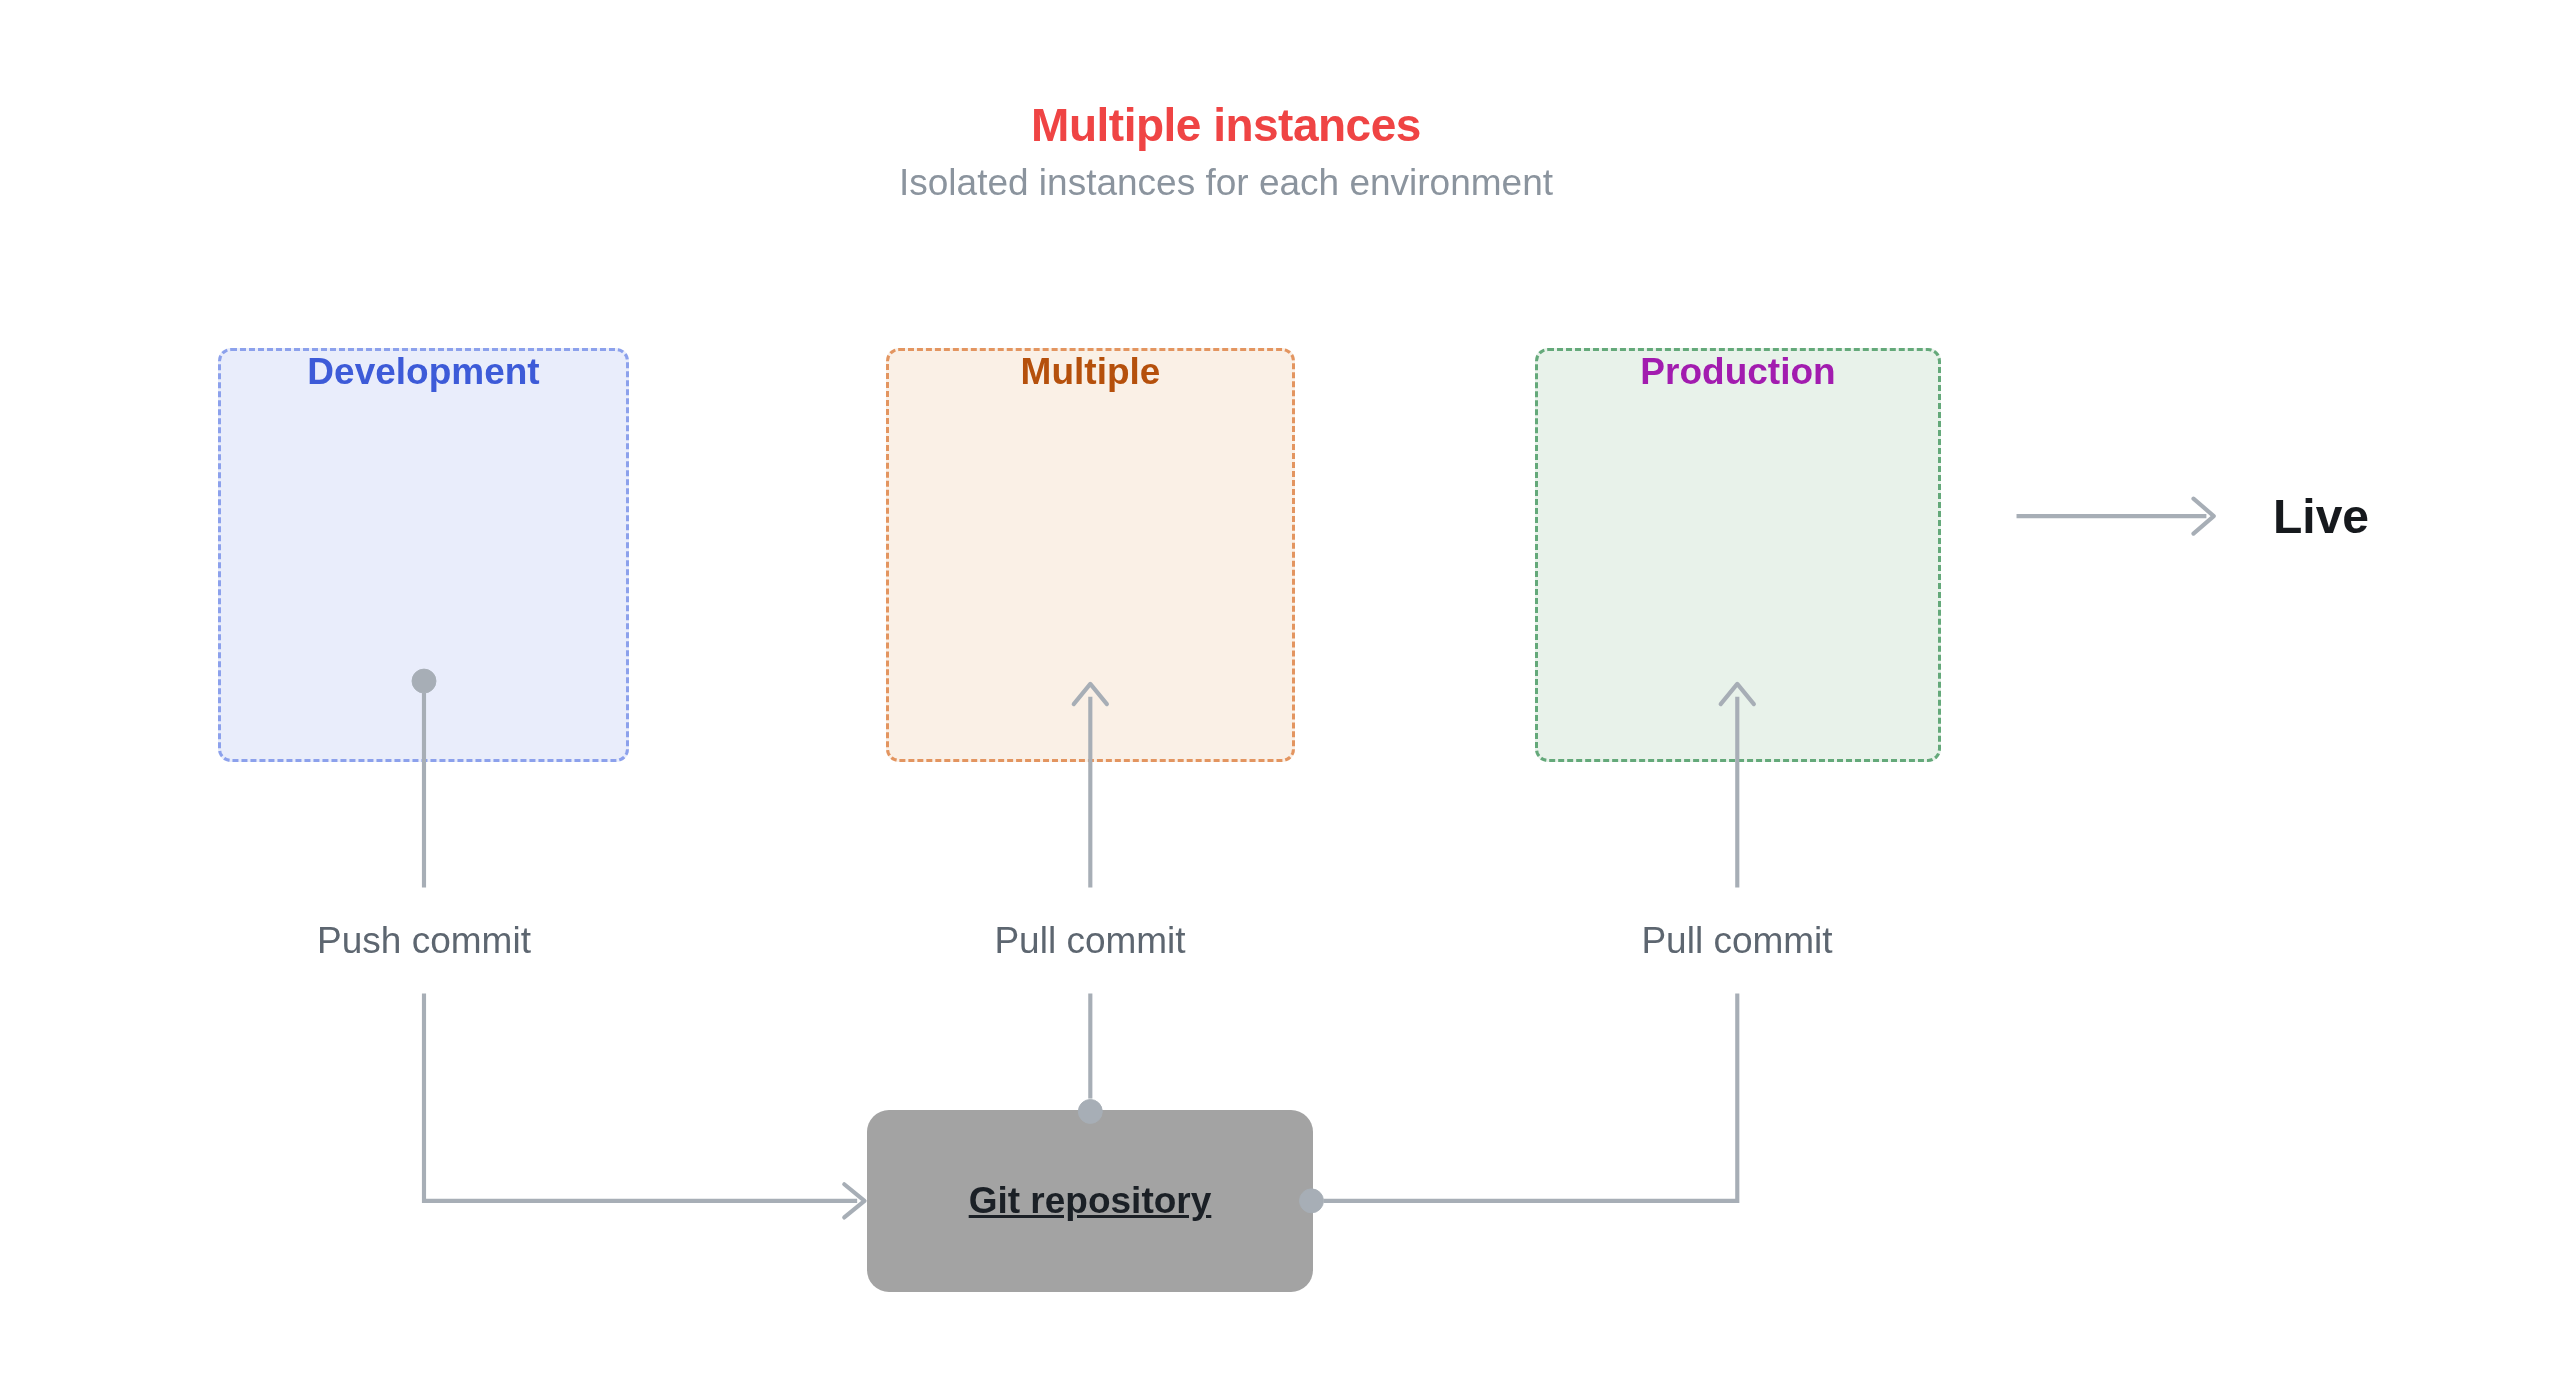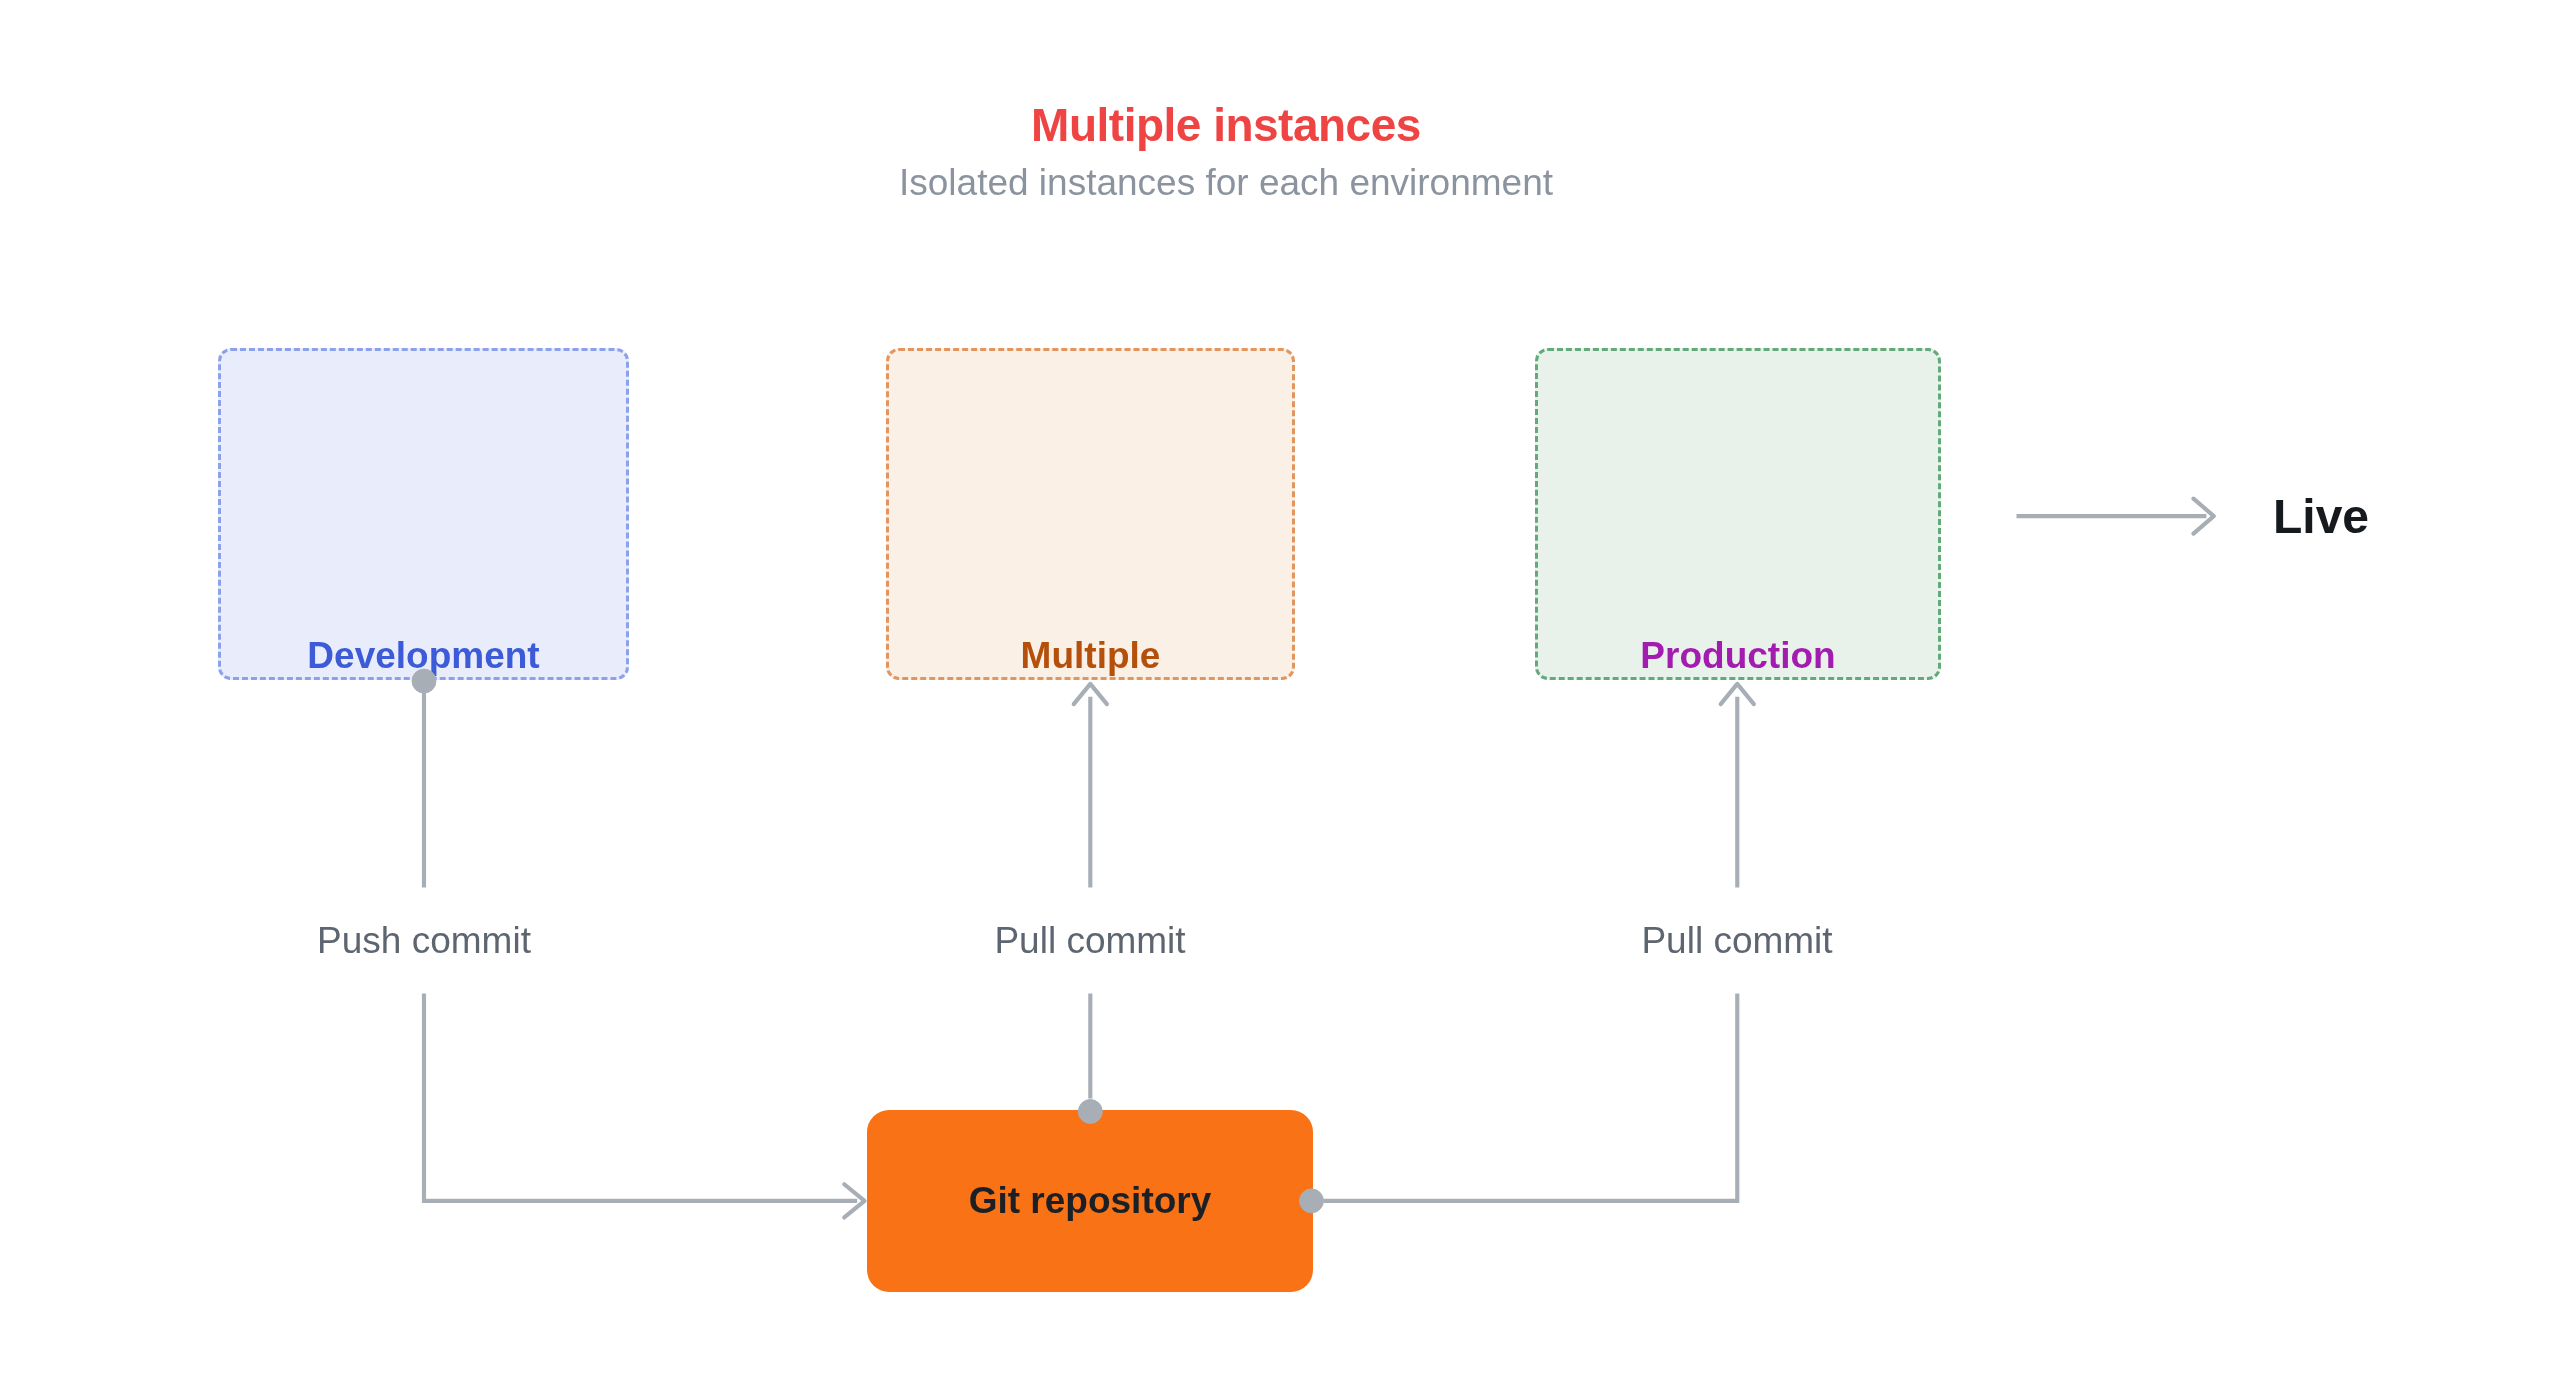--- a/index.html
+++ b/index.html
@@ -31,26 +31,26 @@
     margin-top: 10px;
     font-size: 37px;
     font-weight: 400;
     color: #8b949e;
   }
 
   
   .env-box {
     position: absolute;
     top: 348px;
-    height: 332px;
+    height: 414px;
     box-sizing: border-box;
     border: 3.7px dashed #999999;
     border-radius: 13px;
     display: flex;
-    align-items: flex-end;
+    align-items: flex-start;
     justify-content: center;
     font-size: 37px;
     font-weight: 600;
     white-space: nowrap;
   }
   .env-dev        { left: 218px;  width: 411px; background: #e9edfb; border-color: #8ca1ec; color: #3d5bd8; }
   .env-staging    { left: 886px;  width: 409px; background: #faf0e6; border-color: #e39560; color: #b5500c; }
   .env-production { left: 1535px; width: 406px; background: #e8f2ea; border-color: #64a97a; color: #1e7b3c; }
 
   
@@ -133,21 +133,21 @@
   </div>
 
   <div class="env-box env-staging" style="background: rgb(250, 240, 230); border-color: rgb(227, 149, 96); color: rgb(181, 80, 12);">
     <span>Multiple</span>
   </div>
 
   <div class="env-box env-production" style="background: rgb(232, 242, 234); border-color: rgb(100, 169, 122); color: #a21caf;">
     <span>Production</span>
   </div>
 
-  <div class="git-box" style="background: #f97316; color: rgb(27, 32, 38);">
+  <div class="git-box" style="background: #a3a3a3; color: rgb(27, 32, 38); text-decoration: underline;">
     <span>Git repository</span>
   </div>
 
   <svg class="connectors" viewBox="0 0 2795 1518" style="stroke: rgb(167, 174, 182);">
 
     <circle class="dot" cx="460" cy="739" r="13"></circle>
     <path class="connector-stroke" d="M460 752 V963"></path>
     <path class="connector-stroke" d="M460 1078 V1303 H930"></path>
     <path class="chevron" d="M916 1285 L938 1303 L916 1321"></path>
 

